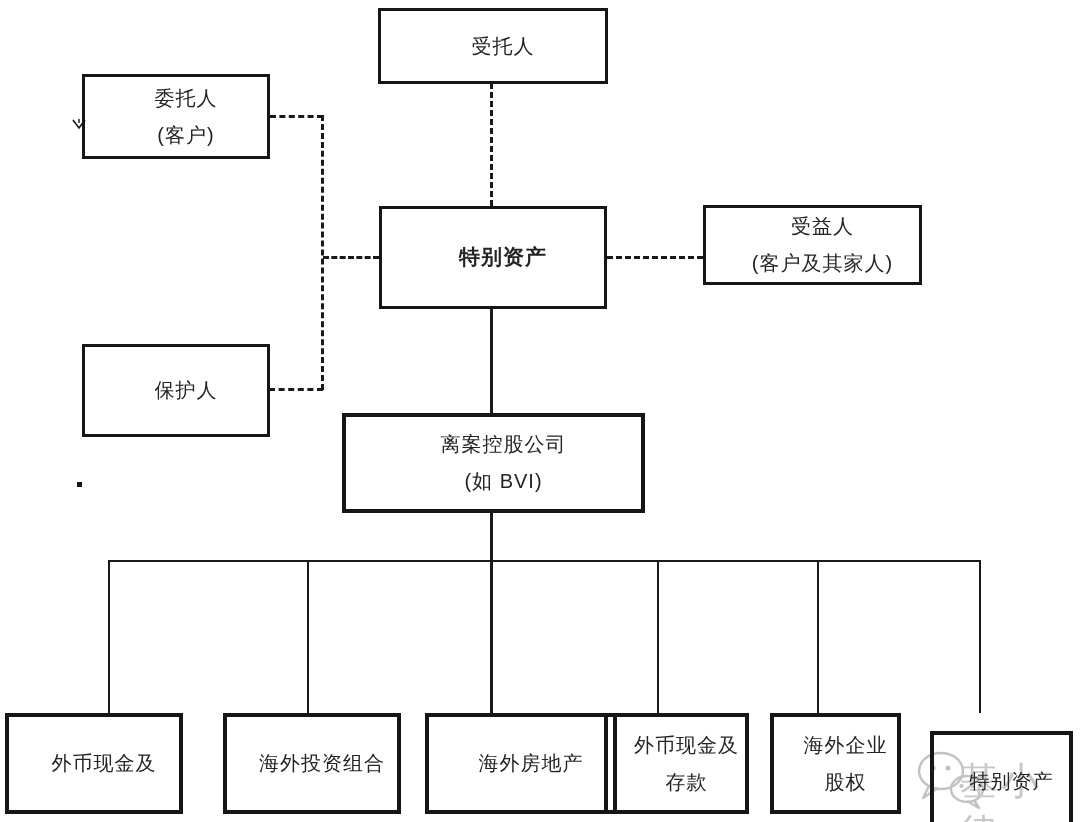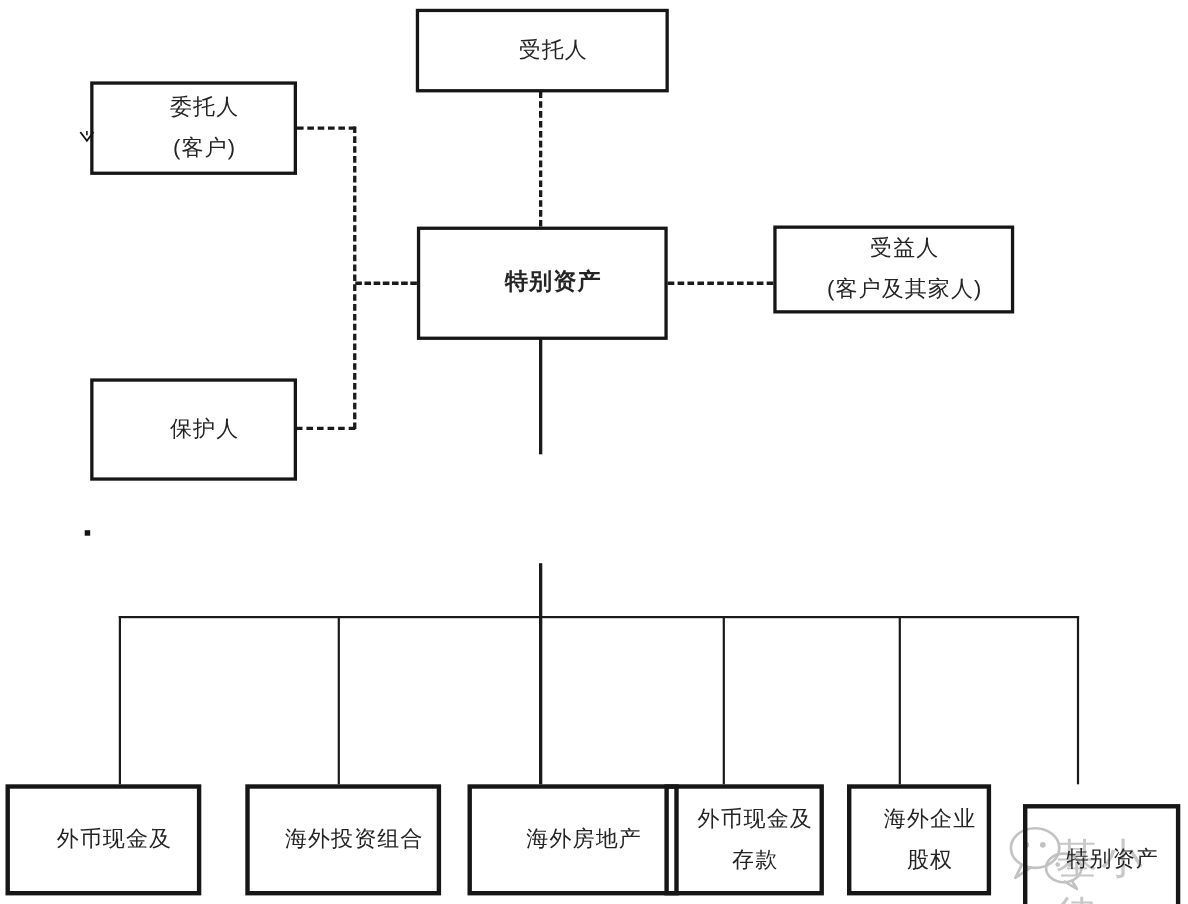--- a/index.html
+++ b/index.html
@@ -101,20 +101,24 @@
 
   <div class="node n-beneficiary">
     <span class="lbl">受益人
 (客户及其家人)</span>
   </div>
 
   <div class="node n-protector">
     <span class="lbl">保护人</span>
   </div>
 
+  <div class="node n-holdco thick">
+    <span class="lbl">离案控股公司
+(如 BVI)</span>
+  </div>
 
   <div class="node n-b1 thick">
     <span class="lbl">外币现金及</span>
   </div>
   <div class="node n-b2 thick">
     <span class="lbl">海外投资组合</span>
   </div>
   <div class="node n-b3 thick">
     <span class="lbl">海外房地产</span>
   </div>

